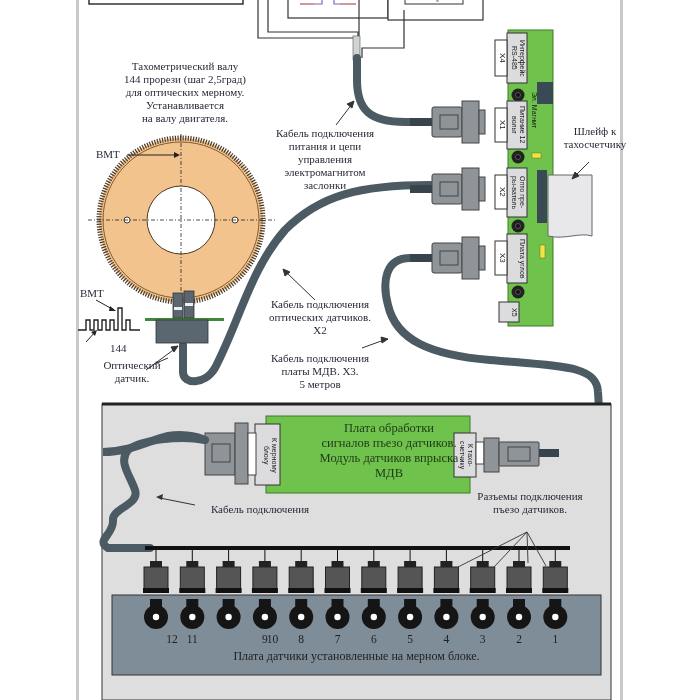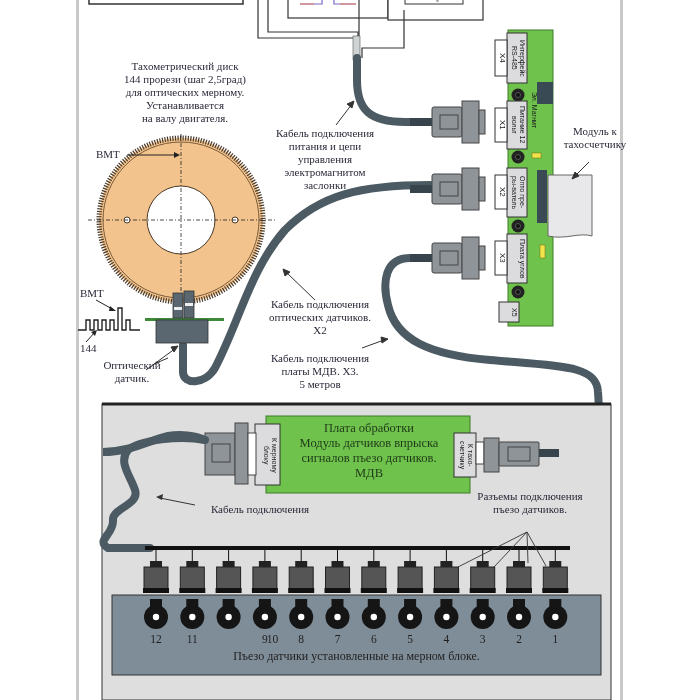--- a/index.html
+++ b/index.html
@@ -265,98 +265,98 @@
       <rect x="513" y="599" width="12" height="10" fill="#151515"></rect>
       <circle cx="519" cy="617" r="12" fill="#151515"></circle>
       <circle cx="519" cy="617" r="3.2" fill="#fff"></circle>
       <rect x="549.3" y="599" width="12" height="10" fill="#151515"></rect>
       <circle cx="555.3" cy="617" r="12" fill="#151515"></circle>
       <circle cx="555.3" cy="617" r="3.2" fill="#fff"></circle>
     </g>
   </svg>
 
 <div class="lbl" style="left:110px;top:60px;width:150px;">
-  <div>Тахометрический диск</div>
+  <div>Тахометрический валу</div>
   <div>144 прорези (шаг 2,5град)</div>
   <div>для оптических мерному.</div>
   <div>Устанавливается</div>
   <div>на валу двигателя.</div>
 </div>
 
 <div class="lbl" style="left:260px;top:127px;width:130px;">
   <div>Кабель подключения</div>
   <div>питания и цепи</div>
   <div>управления</div>
   <div>электромагнитом</div>
   <div>заслонки</div>
 </div>
 
 <div class="lbl" style="left:555px;top:125px;width:80px;">
-  <div>Модуль к</div>
+  <div>Шлейф к</div>
   <div>тахосчетчику</div>
 </div>
 
 <div class="lbl" style="left:96px;top:148px;">ВМТ</div>
 <div class="lbl" style="left:80px;top:287px;">ВМТ</div>
-<div class="lbl" style="left:80px;top:342px;">144</div>
+<div class="lbl" style="left:80px;top:342px;padding-left:30px;">144</div>
 
 <div class="lbl" style="left:92px;top:359px;width:80px;">
   <div>Оптический</div>
   <div>датчик.</div>
 </div>
 
 <div class="lbl" style="left:255px;top:298px;width:130px;">
   <div>Кабель подключения</div>
   <div>оптических датчиков.</div>
   <div>Х2</div>
 </div>
 
 <div class="lbl" style="left:255px;top:352px;width:130px;">
   <div>Кабель подключения</div>
   <div>платы МДВ. Х3.</div>
   <div>5 метров</div>
 </div>
 
-<div class="lbl-board" style="left:282px;top:421px;width:174px;">
+<div class="lbl-board" style="left:282px;top:421px;width:174px;padding-left:20px;">
   <div>Плата обработки</div>
+  <div>сигналов пъезо датчиков.</div>
   <div>Модуль датчиков впрыска</div>
-  <div>сигналов пъезо датчиков.</div>
   <div>МДВ</div>
 </div>
 
 <div class="lbl" style="left:170px;top:503px;width:180px;">
   <div>Кабель подключения</div>
 </div>
 
 <div class="lbl" style="left:465px;top:490px;width:130px;">
   <div>Разъемы подключения</div>
   <div>пъезо датчиков.</div>
 </div>
 
-<div class="lbl" style="left:112px;top:650px;width:489px;font-size:12px;color:#222;">Пъезо датчики установленные на мерном блоке.</div>
+<div class="lbl" style="left:112px;top:650px;width:489px;font-size:12px;color:#222;">Плата датчики установленные на мерном блоке.</div>
 <div class="title-bold" style="left:292px;top:680px;margin-top:33px;">Мерный блок.</div>
 
 <div class="vlabel" style="left:508px;top:36px;height:44px;width:18px;">Интерфейс RS-485</div>
 <div class="vlabel" style="left:508px;top:104px;height:42px;width:18px;">Питание 12 вольт</div>
 <div class="vlabel" style="left:508px;top:171px;height:43px;width:18px;">Опто пре-ры-ватель</div>
 <div class="vlabel" style="left:508px;top:237px;height:43px;width:18px;">Плата углов</div>
 <div class="vlabel" style="left:500px;top:304px;height:16px;width:18px;">X5</div>
 
 <div class="vlabel" style="left:496px;top:48px;height:20px;width:10px;font-size:8px;">X4</div>
 <div class="vlabel" style="left:496px;top:115px;height:20px;width:10px;font-size:8px;">X1</div>
 <div class="vlabel" style="left:496px;top:182px;height:20px;width:10px;font-size:8px;">X2</div>
 <div class="vlabel" style="left:496px;top:248px;height:20px;width:10px;font-size:8px;">X3</div>
 
 <div class="vlabel" style="left:528px;top:90px;height:40px;width:10px;">Эл. Магнит</div>
 
 <div class="vlabel" style="left:258px;top:428px;height:54px;width:20px;">К мерному блоку</div>
 <div class="vlabel" style="left:456px;top:436px;height:38px;width:18px;">К тахо-счетчику</div>
 
 <div id="sensor-numbers">
-    <div class="num" style="left: 146px; top: 633px;">12</div>
+    <div class="num" style="left: 162px; top: 633px;">12</div>
     <div class="num" style="left: 182.3px; top: 633px;">11</div>
     <div class="num" style="left: 218.6px; top: 633px; margin-left: 44px;">10</div>
     <div class="num" style="left: 254.9px; top: 633px;">9</div>
     <div class="num" style="left: 291.2px; top: 633px;">8</div>
     <div class="num" style="left: 327.5px; top: 633px;">7</div>
     <div class="num" style="left: 363.8px; top: 633px;">6</div>
     <div class="num" style="left: 400.1px; top: 633px;">5</div>
     <div class="num" style="left: 436.4px; top: 633px;">4</div>
     <div class="num" style="left: 472.7px; top: 633px;">3</div>
     <div class="num" style="left: 509px; top: 633px;">2</div>

